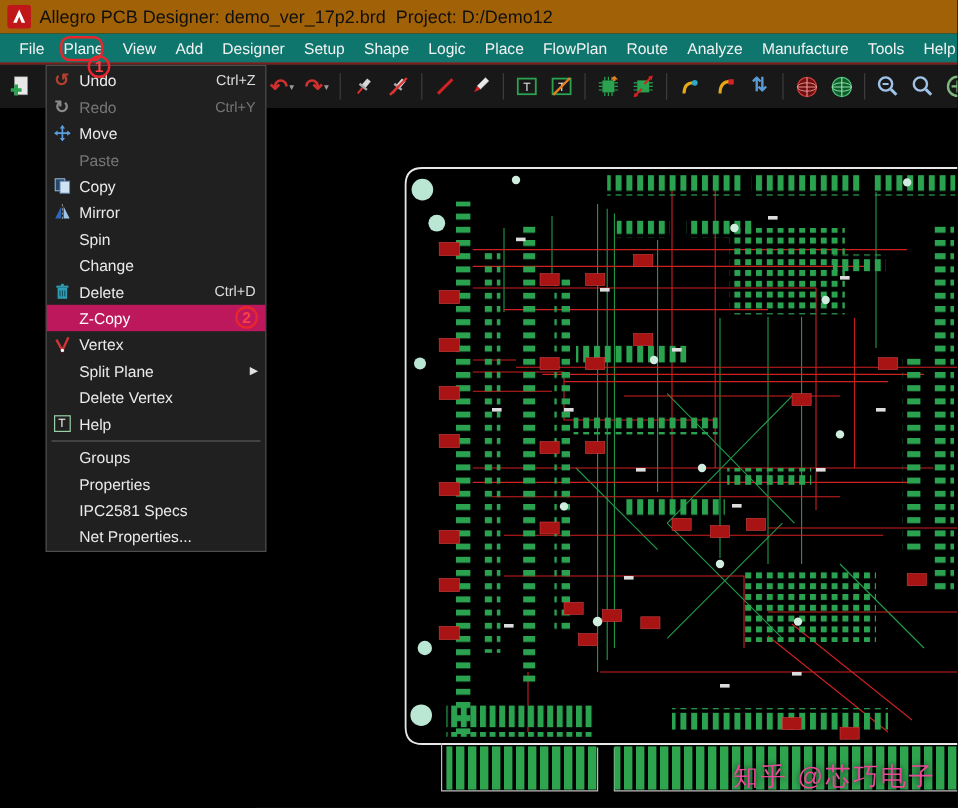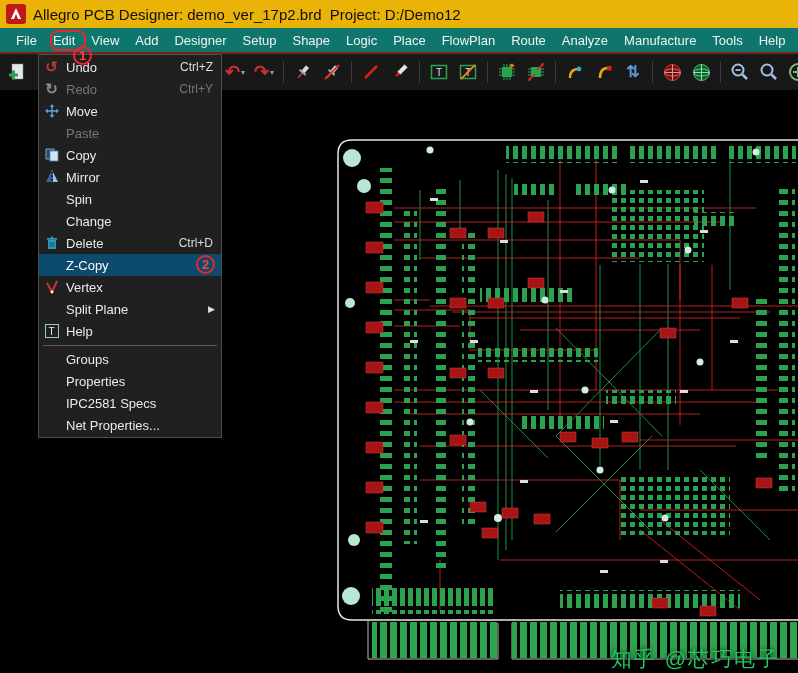--- a/index.html
+++ b/index.html
@@ -1,47 +1,47 @@
 <!DOCTYPE html>
 <html><head>
 <meta charset="utf-8">
 <style>
   * { box-sizing: border-box; }
   body { margin:0; background:#333; font-family:"Liberation Sans", sans-serif; }
   .app { position:relative; width:798px; height:673px; background:#000; overflow:hidden; }
 
   
-  .titlebar { height:28px; background:#eab308; display:flex; align-items:center; gap:7px; padding:0 6px; }
+  .titlebar { height:28px; background:#a16207; display:flex; align-items:center; gap:7px; padding:0 6px; }
   .titlebar .title { font-size:15px; color:#101010; white-space:nowrap; }
   .appicon { width:20px; height:20px; flex:none; }
 
   
   .menubar { height:26px; background:#0f766e; border-bottom:2px solid #7f1d1d; display:flex; align-items:center; padding-left:8px; }
   .menu-item { color:#f2f2f2; font-size:13px; padding:4px 8px; white-space:nowrap; cursor:default; }
 
   
   .toolbar { height:36px; background:#181818; display:flex; align-items:center; gap:3px; padding:0 4px; overflow:hidden; }
   .tbtn { width:26px; height:26px; display:flex; align-items:center; justify-content:center; flex:none; position:relative; }
   .tsep { width:1px; height:22px; background:#3c3c3c; margin:0 3px; flex:none; }
   .tspace { width:186px; flex:none; }
   .tglyph { font-size:18px; font-weight:bold; line-height:1; }
   .caret { color:#9a9a9a; font-size:8px; margin-left:1px; }
 
   
   .canvas { position:relative; width:798px; height:583px; background:#000; }
-  .watermark { position:absolute; right:18px; bottom:0; color:#22c55e; font-size:21px; letter-spacing:2px; text-shadow:0 0 5px rgba(0,0,0,.9); }
+  .watermark { position:absolute; right:18px; bottom:12px; color:#ec4899; font-size:21px; letter-spacing:2px; text-shadow:0 0 5px rgba(0,0,0,.9); }
 
   
   .dropdown { position:absolute; left:38px; top:54px; width:184px; background:#202020; border:1px solid #4d4d4d; z-index:50; padding:1px 0; }
   .mrow { height:22px; display:flex; align-items:center; gap:6px; padding:0 6px 0 4px; font-size:13px; color:#eaeaea; cursor:default; }
   .mic { width:17px; height:16px; display:flex; align-items:center; justify-content:center; flex:none; }
   .ml { flex:1; white-space:nowrap; }
   .ms { font-size:12px; color:#dcdcdc; padding-right:2px; }
   .mrow.disabled, .mrow.disabled .ms { color:#767676; }
-  .mrow.highlight { background:#0c4a6e; color:#ffffff; }
+  .mrow.highlight { background:#be185d; color:#ffffff; }
   .msep { height:6px; display:flex; align-items:center; padding:0 4px; }
   .msep::after { content:""; flex:1; height:1px; background:#5a5a5a; }
   .subarrow { color:#e0e0e0; font-size:9px; }
   .gu { color:#b3402e; font-size:15px; font-weight:bold; }
   .gr { color:#8a8a8a; font-size:15px; font-weight:bold; }
   .tbox { border:1px solid #9ad0a8; color:#f0f0f0; font-size:10px; width:14px; height:14px; display:flex; align-items:center; justify-content:center; }
 
   
   .ann-box { position:absolute; left:50px; top:30px; width:36px; height:21px; border:2px solid #e8262d; border-radius:8px; z-index:100; }
   .ann-circle { position:absolute; width:19px; height:19px; border:2px solid #e8262d; border-radius:50%; color:#ff4046; font-size:13px; font-weight:bold; display:flex; align-items:center; justify-content:center; z-index:100; }
@@ -56,21 +56,21 @@
   <div class="titlebar">
     <svg class="appicon" viewBox="0 0 20 20">
       <rect x="0" y="0" width="20" height="20" rx="3" fill="#c01818"></rect>
       <path d="M5 15 L10 4 L15 15 H12 L10 10 L8 15 Z" fill="#ffffff"></path>
     </svg>
     <span class="title">Allegro PCB Designer: demo_ver_17p2.brd&nbsp; Project: D:/Demo12</span>
   </div>
 
   <div class="menubar">
     <span class="menu-item">File</span>
-    <span class="menu-item">Edit</span>
+    <span class="menu-item">Plane</span>
     <span class="menu-item">View</span>
     <span class="menu-item">Add</span>
     <span class="menu-item">Designer</span>
     <span class="menu-item">Setup</span>
     <span class="menu-item">Shape</span>
     <span class="menu-item">Logic</span>
     <span class="menu-item">Place</span>
     <span class="menu-item">FlowPlan</span>
     <span class="menu-item">Route</span>
     <span class="menu-item">Analyze</span>
@@ -436,20 +436,25 @@
       </span>
       <span class="ml">Vertex</span>
       <span class="ms"></span>
     </div>
     <div class="mrow">
       <span class="mic"></span>
       <span class="ml">Split Plane</span>
       <span class="subarrow">▶</span>
     </div>
     <div class="mrow">
+      <span class="mic"></span>
+      <span class="ml">Delete Vertex</span>
+      <span class="ms"></span>
+    </div>
+    <div class="mrow">
       <span class="mic">
           <span class="tbox">T</span>
         </span>
       <span class="ml">Help</span>
       <span class="ms"></span>
     </div>
     <div class="msep"></div>
     <div class="mrow">
       <span class="mic"></span>
       <span class="ml">Groups</span>

